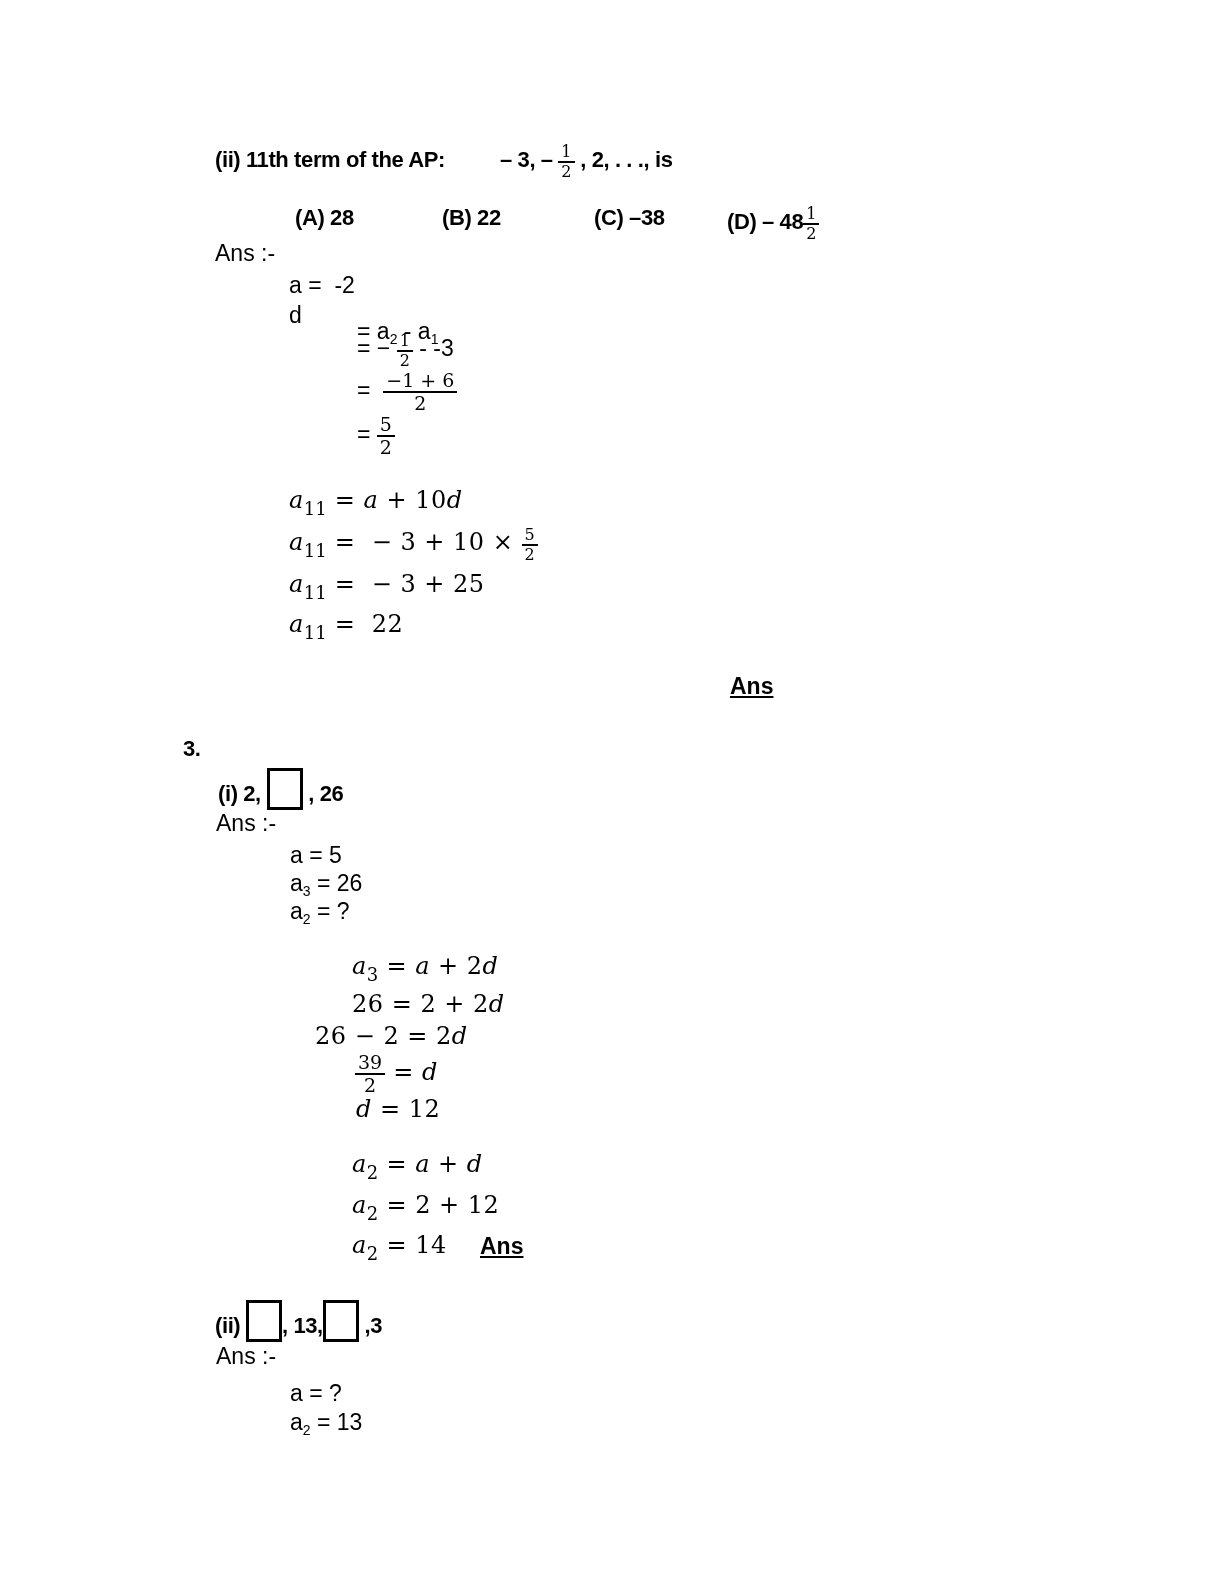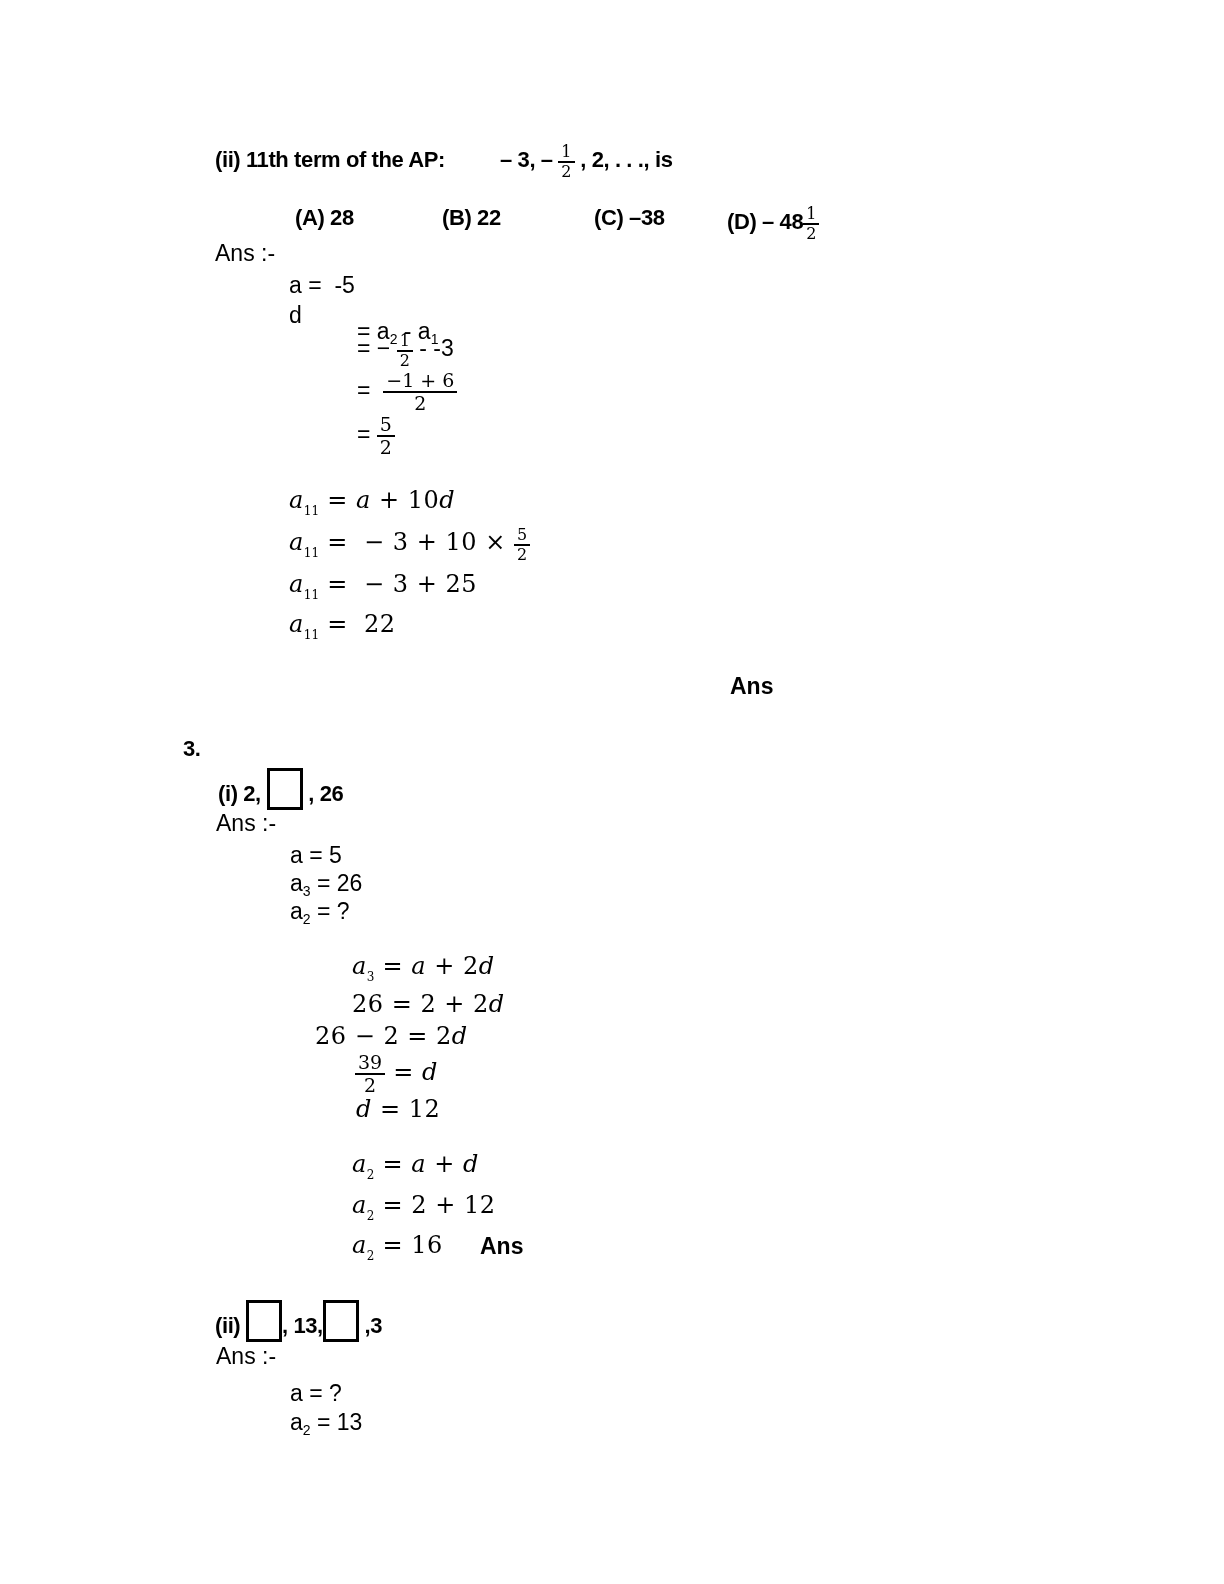--- a/index.html
+++ b/index.html
@@ -3,46 +3,46 @@
 <meta charset="utf-8">
 <style>
   * { margin:0; padding:0; box-sizing:border-box; }
   html,body { background:#ffffff; }
   .page { position:relative; width:1032px; height:1584px; background:#ffffff; color:#000000; overflow:hidden; }
   .line { position:absolute; font-family:"Liberation Sans", sans-serif; font-size:23px; color:#000; }
   .line > span { white-space:pre; }
   .b { font-weight:bold; font-size:22px; letter-spacing:-0.4px; }
   .math { font-family:"DejaVu Serif", serif; font-size:24px; letter-spacing:0.5px; }
   .mi { font-style:italic; font-family:"DejaVu Serif", serif; }
-  .msub { font-size:12px; vertical-align:-7px; letter-spacing:0; }
+  .msub { font-size:18px; vertical-align:-7px; letter-spacing:0; }
   .ssub { font-size:14px; vertical-align:-5px; }
   .frac { display:inline-block; text-align:center; vertical-align:-0.62em; font-family:"DejaVu Serif", serif; font-weight:normal; letter-spacing:0; line-height:1.1; }
   .frac .num { display:block; border-bottom:2px solid #000; padding:0 3px; }
   .frac .den { display:block; }
   .sm { font-size:16px; }
   .lg { font-size:19px; }
-  .ansu { font-weight:bold; letter-spacing:0; }
+  .ansu { font-weight:bold; text-decoration:underline; letter-spacing:0; }
   .sqbox { display:inline-block; width:36px; height:42px; border:3px solid #000; vertical-align:-9px; background:#fff; }
 </style>
 </head>
 <body>
 
 <div class="page">
 
   <div class="line b" style="top:147px;left:215px"><span>(ii) 11th term of the AP:</span></div>
   <div class="line b" style="top:143px;left:500px"><span>– 3, – </span><span class="frac sm"><span class="num">1</span><span class="den">2</span></span><span> , 2, . . ., is</span></div>
 
   <div class="line b" style="top:205px;left:295px"><span>(A) 28</span></div>
   <div class="line b" style="top:205px;left:442px"><span>(B) 22</span></div>
   <div class="line b" style="top:205px;left:594px"><span>(C) –38</span></div>
   <div class="line b" style="top:205px;left:727px"><span>(D) – 48</span><span class="frac sm"><span class="num">1</span><span class="den">2</span></span></div>
 
   <div class="line" style="top:240px;left:215px"><span>Ans :-</span></div>
 
-  <div class="line" style="top:272px;left:289px"><span>a =  -5</span></div>
+  <div class="line" style="top:272px;left:289px"><span>a =  -2</span></div>
   <div class="line" style="top:302px;left:289px"><span>d</span></div>
   <div class="line" style="top:318px;left:357px"><span>= a</span><span class="ssub">2</span><span> - a</span><span class="ssub">1</span></div>
   <div class="line" style="top:332px;left:357px"><span>= − </span><span class="frac sm"><span class="num">1</span><span class="den">2</span></span><span> - -3</span></div>
   <div class="line" style="top:370px;left:357px"><span>=  </span><span class="frac lg"><span class="num">−1 + 6</span><span class="den">2</span></span></div>
   <div class="line" style="top:414px;left:357px"><span>= </span><span class="frac lg"><span class="num">5</span><span class="den">2</span></span></div>
 
   <div class="line math" style="top:486px;left:289px"><span class="mi">a</span><span class="msub">11</span><span> = </span><span class="mi">a</span><span> + 10</span><span class="mi">d</span></div>
   <div class="line math" style="top:526px;left:289px"><span class="mi">a</span><span class="msub">11</span><span> =  − 3 + 10 × </span><span class="frac sm"><span class="num">5</span><span class="den">2</span></span></div>
   <div class="line math" style="top:570px;left:289px"><span class="mi">a</span><span class="msub">11</span><span> =  − 3 + 25</span></div>
   <div class="line math" style="top:610px;left:289px"><span class="mi">a</span><span class="msub">11</span><span> =  22</span></div>
@@ -59,21 +59,21 @@
   <div class="line" style="top:898px;left:290px"><span>a</span><span class="ssub">2</span><span> = ?</span></div>
 
   <div class="line math" style="top:952px;left:352px"><span class="mi">a</span><span class="msub">3</span><span> = </span><span class="mi">a</span><span> + 2</span><span class="mi">d</span></div>
   <div class="line math" style="top:990px;left:352px"><span>26 = 2 + 2</span><span class="mi">d</span></div>
   <div class="line math" style="top:1022px;left:315px"><span>26 − 2 = 2</span><span class="mi">d</span></div>
   <div class="line math" style="top:1052px;left:355px"><span class="frac lg"><span class="num">39</span><span class="den">2</span></span><span> = </span><span class="mi">d</span></div>
   <div class="line math" style="top:1095px;left:356px"><span class="mi">d</span><span> = 12</span></div>
 
   <div class="line math" style="top:1150px;left:352px"><span class="mi">a</span><span class="msub">2</span><span> = </span><span class="mi">a</span><span> + </span><span class="mi">d</span></div>
   <div class="line math" style="top:1191px;left:352px"><span class="mi">a</span><span class="msub">2</span><span> = 2 + 12</span></div>
-  <div class="line math" style="top:1231px;left:352px"><span class="mi">a</span><span class="msub">2</span><span> = 16</span></div>
+  <div class="line math" style="top:1231px;left:352px"><span class="mi">a</span><span class="msub">2</span><span> = 14</span></div>
   <div class="line ansu" style="top:1233px;left:480px"><span>Ans</span></div>
 
   <div class="line b" style="top:1300px;left:215px"><span>(ii) </span><span class="sqbox"></span><span>, 13,</span><span class="sqbox"></span><span> ,3</span></div>
   <div class="line" style="top:1343px;left:216px"><span>Ans :-</span></div>
   <div class="line" style="top:1380px;left:290px"><span>a = ?</span></div>
   <div class="line" style="top:1409px;left:290px"><span>a</span><span class="ssub">2</span><span> = 13</span></div>
 
 </div>
 
 </body></html>

